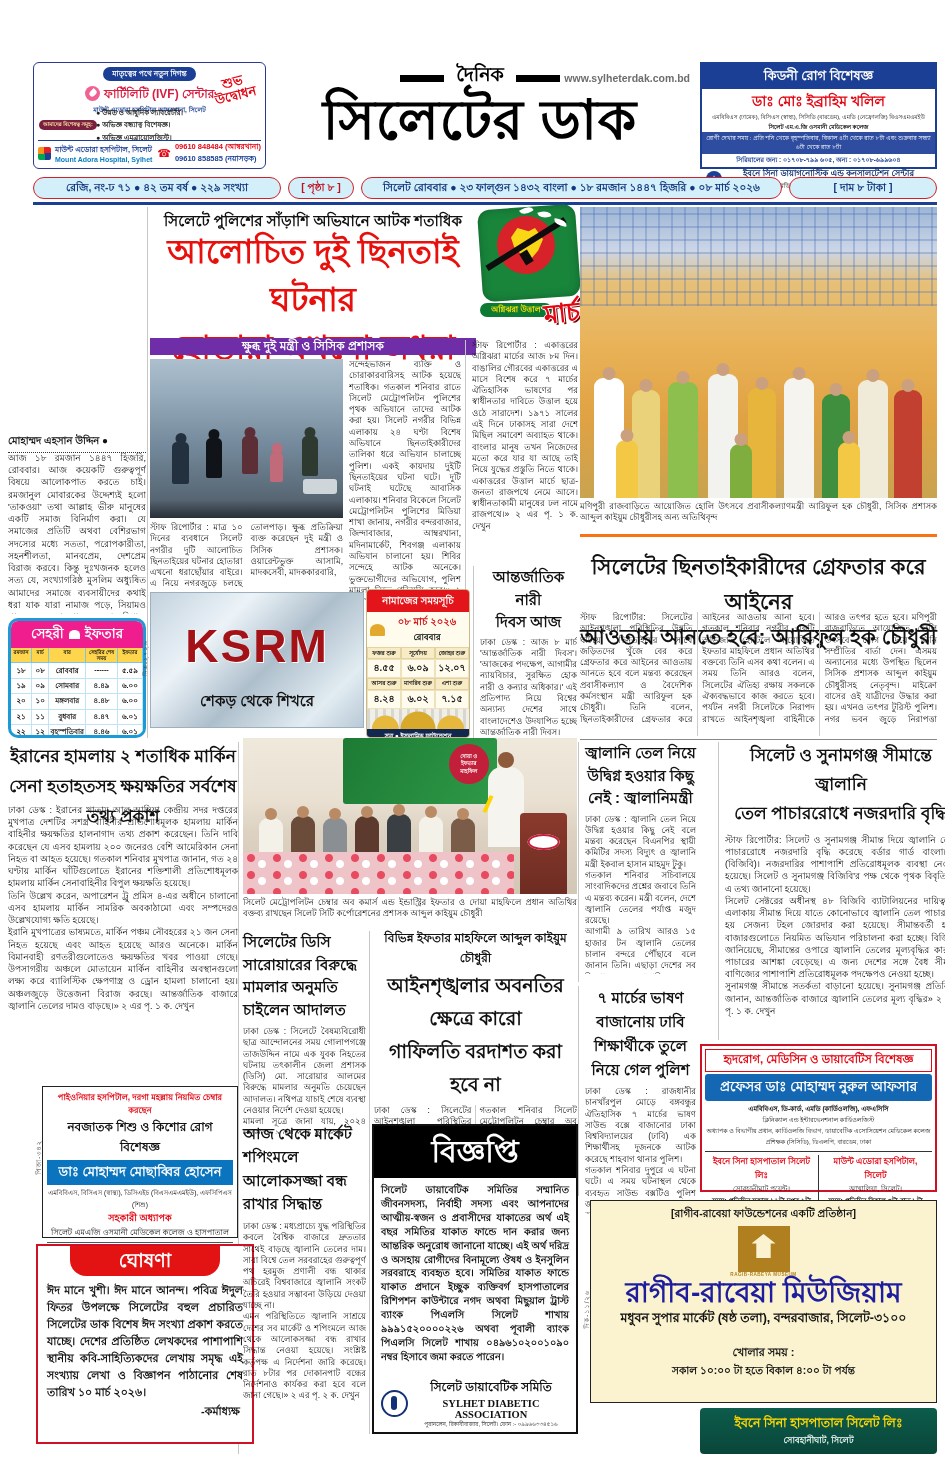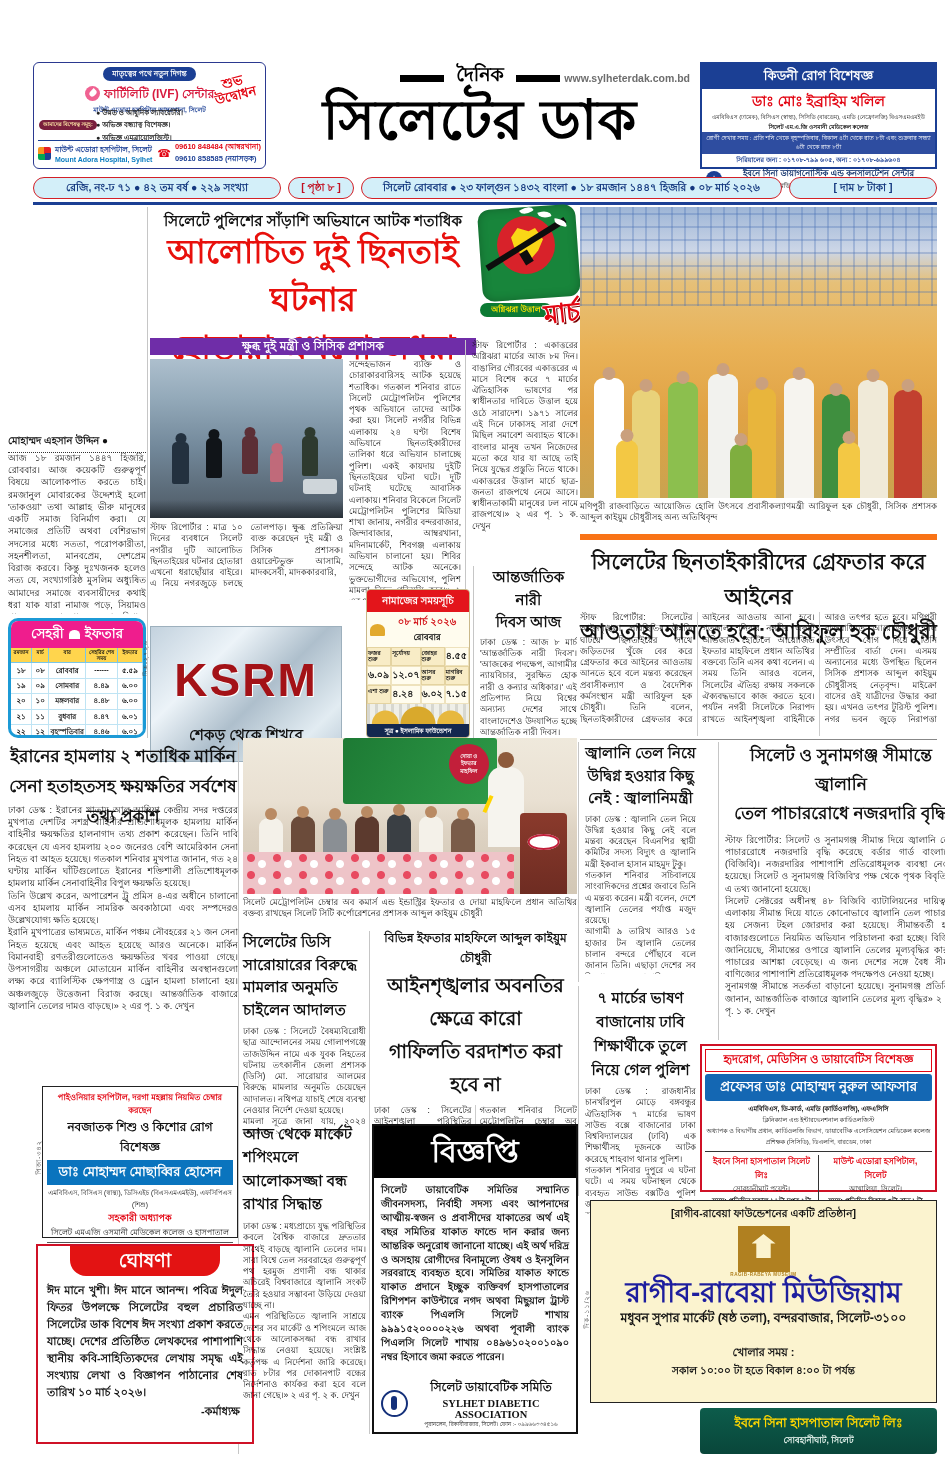--- a/index.html
+++ b/index.html
@@ -71,29 +71,29 @@
 .rmag{position:absolute;left:42px;top:44px;width:9px;height:13px;background:#0d0d0d;transform:rotate(-32deg)}
 .dove{position:absolute;width:13px;height:7px;background:#fff;border-radius:0 100% 20% 100%}
 .mpill{position:absolute;left:0;bottom:16px;width:72px;height:14px;background:#0c7a33;border-radius:8px;color:#ffe600;font-size:8px;font-weight:900;text-align:center;line-height:14px}
 .mword{position:absolute;right:-2px;bottom:-4px;font-size:26px;font-weight:900;color:#e30613;transform:rotate(-6deg);text-shadow:-1px 0 #fff,1px 0 #fff,0 -1px #fff,0 1px #fff,2px 2px 0 #7a0000}
 
 .ph-holi{background:linear-gradient(180deg,#9db5d6 0%,#ccd6e7 15%,#e6c078 26%,#e9b257 48%,#e0a244 72%,#c9a350 100%)}
 .ph-holi::before{content:"";position:absolute;left:0;right:0;top:0;height:34%;background:repeating-linear-gradient(90deg,rgba(70,110,180,.30) 0 2px,transparent 2px 13px),repeating-linear-gradient(0deg,rgba(70,110,180,.30) 0 2px,transparent 2px 13px)}
 .hfig{position:absolute;border-radius:9px 9px 0 0;background:var(--c)}
 .hfig::before{content:"";position:absolute;top:-11px;left:50%;transform:translateX(-50%);width:13px;height:13px;border-radius:50%;background:#caa07e}
 .cap{font-size:8.5px;line-height:1.35;text-align:justify;color:#111;font-weight:bold}
-.arif-hl{font-size:21px;font-weight:900;text-align:center;line-height:35px;border-top:6px solid #f97316;padding-top:4px}
+.arif-hl{font-size:21px;font-weight:900;text-align:center;line-height:35px;border-top:3px solid #f97316;padding-top:12px}
 
 .ksrm{background:linear-gradient(135deg,#c3d2de 0%,#ecf3f8 30%,#aebfcc 55%,#e2ecf2 82%,#b9c9d6 100%);border:1px solid #9db0bd}
 .ksrm-brand{font-size:46px;font-weight:900;color:#a31217;letter-spacing:2px;text-align:center;margin-top:26px;text-shadow:1px 1px 0 #fff}
 .ksrm-tag{font-size:15px;font-weight:900;color:#111;text-align:center;margin-top:16px}
 
 .pray{background:#fffcee;border:1px solid #c9b88a;border-radius:4px;overflow:hidden}
 .pray-h{background:#e3151b;color:#fff;font-size:10px;font-weight:900;text-align:center;padding:2.5px 0}
-.pgrid{display:grid;grid-template-columns:1fr 1fr 1fr 1fr;}
+.pgrid{display:grid;grid-template-columns:1fr 1fr 1fr;text-align:center}
 .pl{background:#f8ecc6;font-size:5.8px;font-weight:bold;padding:1.5px 0;border:1px solid #e4d3a0;line-height:1.2}
 .pv{font-size:9.5px;font-weight:900;padding:1px 0;border:1px solid #eee2bd}
 .pdomes{height:20px;background:radial-gradient(circle at 18% 100%,#e7b83e 0 13px,transparent 14px),radial-gradient(circle at 50% 100%,#d9a92c 0 17px,transparent 18px),radial-gradient(circle at 82% 100%,#e7b83e 0 13px,transparent 14px),repeating-linear-gradient(90deg,#d7d7cf 0 3px,#efefe8 3px 8px)}
 .pray-f{background:#13284f;color:#fff;font-size:6.2px;font-weight:bold;text-align:center;padding:2px 0}
 .gdome{width:15px;height:12px;flex:none;background:#e2a92d;border-radius:50% 50% 8% 8%;position:relative}
 
 .hl15{font-size:15px;font-weight:900;line-height:1.5;text-align:center}
 .hl17{font-size:17px;font-weight:900;line-height:1.7;text-align:center}
 .hl19{font-size:19px;font-weight:900;line-height:33px;text-align:center}
 
@@ -292,21 +292,21 @@
     <i class="hfig" style="--c:#7fae3f;left:150px;bottom:0;width:22px;height:54px"></i>
     <i class="hfig" style="--c:#f3c844;left:258px;bottom:0;width:22px;height:56px"></i>
   </div>
   <div class="abs cap" style="left:580px;top:501px;width:357px;height:30px;font-weight:normal">মণিপুরী রাজবাড়িতে আয়োজিত হোলি উৎসবে প্রবাসীকল্যাণমন্ত্রী আরিফুল হক চৌধুরী, সিসিক প্রশাসক আব্দুল কাইয়ুম চৌধুরীসহ অন্য অতিথিবৃন্দ</div>
   <div class="abs" style="left:580px;top:534px;width:357px">
     <div class="arif-hl">সিলেটের ছিনতাইকারীদের গ্রেফতার করে আইনের</div>
     <div class="arif-hl" style="border-top:none;padding-top:0">আওতায় আনতে হবে: আরিফুল হক চৌধুরী</div>
   </div>
   <div class="abs j t85 clip" style="left:580px;top:612px;width:357px;height:124px;column-count:3;column-gap:10px;column-rule:1px solid #ccc">স্টাফ রিপোর্টার: সিলেটের আইনশৃঙ্খলা পরিস্থিতির উন্নতি ঘটিয়ে ছিনতাইয়ের সাথে জড়িতদের খুঁজে বের করে গ্রেফতার করে আইনের আওতায় আনতে হবে বলে মন্তব্য করেছেন প্রবাসীকল্যাণ ও বৈদেশিক কর্মসংস্থান মন্ত্রী আরিফুল হক চৌধুরী। তিনি বলেন, ছিনতাইকারীদের গ্রেফতার করে আইনের আওতায় আনা হবে। গতকাল শনিবার নগরীর একটি অভিজাত হোটেলে আয়োজিত ইফতার মাহফিলে প্রধান অতিথির বক্তব্যে তিনি এসব কথা বলেন। এ সময় তিনি আরও বলেন, সিলেটের ঐতিহ্য রক্ষায় সকলকে ঐক্যবদ্ধভাবে কাজ করতে হবে। পর্যটন নগরী সিলেটকে নিরাপদ রাখতে আইনশৃঙ্খলা বাহিনীকে আরও তৎপর হতে হবে। মণিপুরী রাজবাড়িতে আয়োজিত হোলি উৎসবে যোগ দিয়ে তিনি সম্প্রীতির বার্তা দেন। এসময় অন্যান্যের মধ্যে উপস্থিত ছিলেন সিসিক প্রশাসক আব্দুল কাইয়ুম চৌধুরীসহ নেতৃবৃন্দ। মাইক্রো বাসের ওই যাত্রীদের উদ্ধার করা হয়। এখনও তৎপর টুরিস্ট পুলিশ। নগর ভবন জুড়ে নিরাপত্তা জোরদার করা হয়েছে।» ২ এর পৃ. ১ ক. দেখুন</div>
 
-  <div class="abs ksrm clip" style="left:150px;top:626px;width:192px;height:136px">
+  <div class="abs ksrm clip" style="left:150px;top:592px;width:214px;height:136px">
     <div class="ksrm-brand">KSRM</div>
     <div class="ksrm-tag">শেকড় থেকে শিখরে</div>
   </div>
   <div class="abs edge" style="left:140px;top:640px">দিক-২৭২৬</div>
 
   <div class="abs pray" style="left:366px;top:589px;width:104px;height:149px">
     <div class="pray-h">নামাজের সময়সূচি</div>
     <div style="display:flex;align-items:center;gap:3px;padding:2px 3px">
       <i class="gdome"></i>
       <div style="flex:1;text-align:center">

